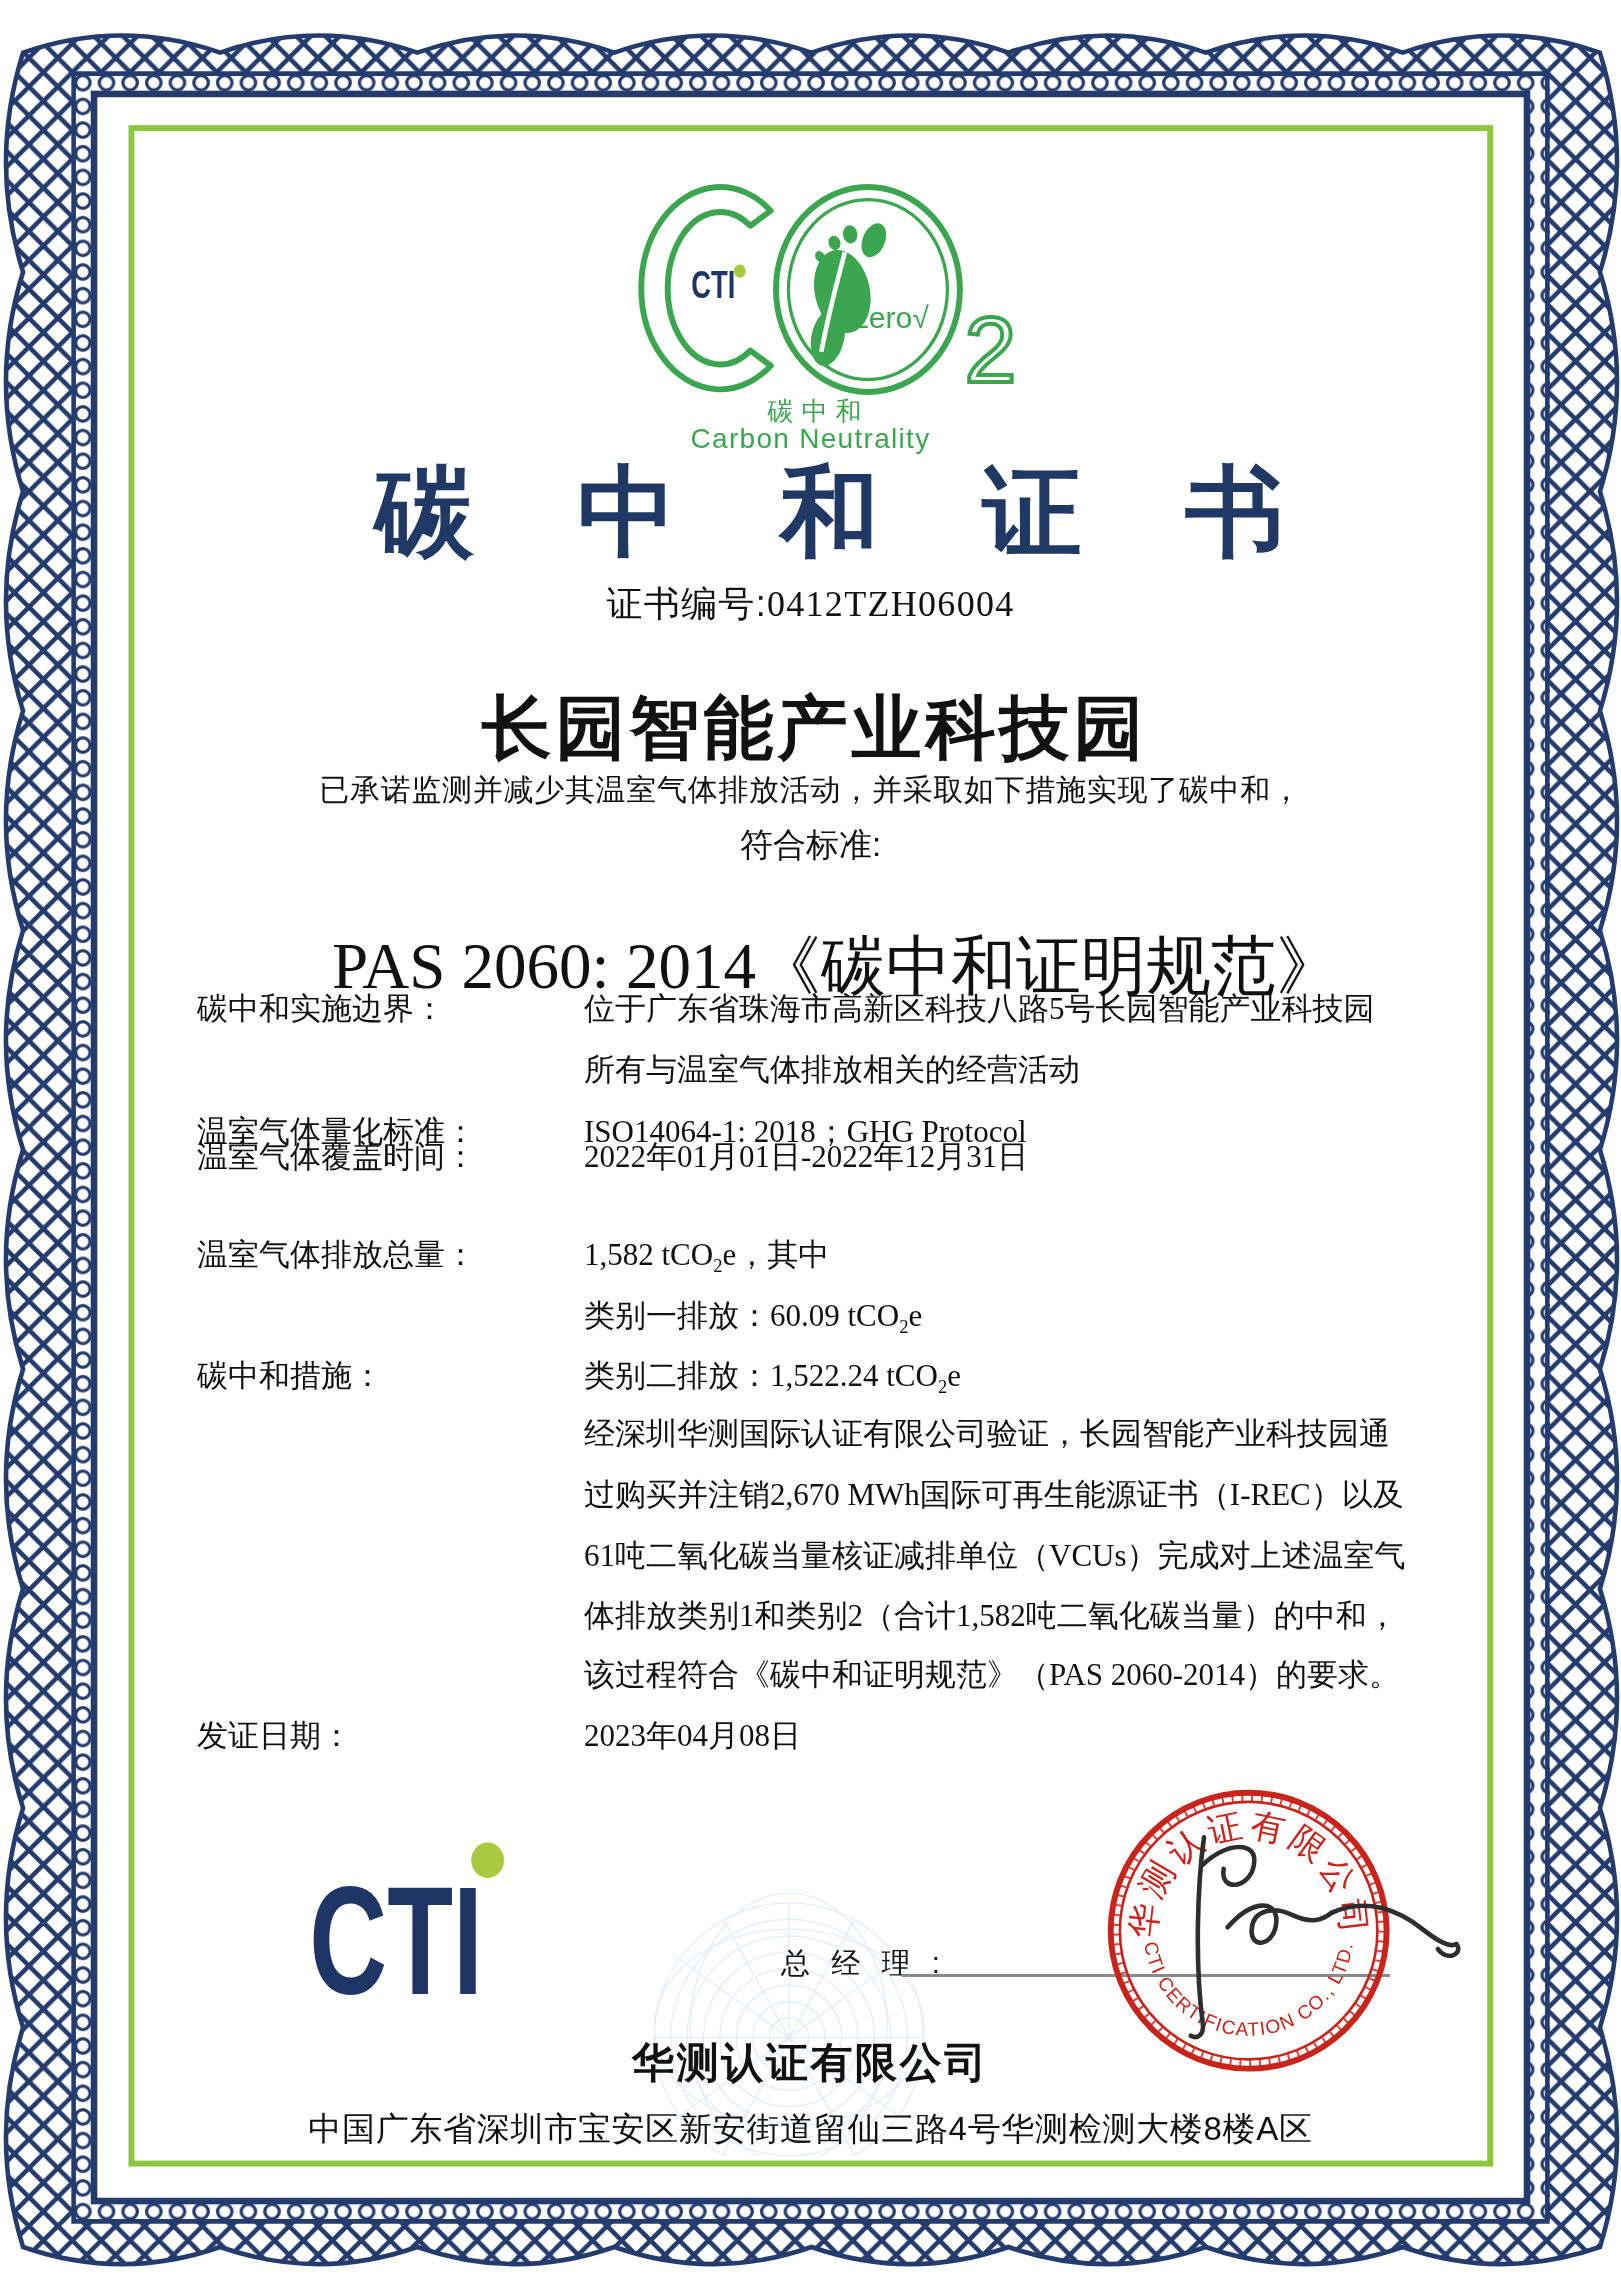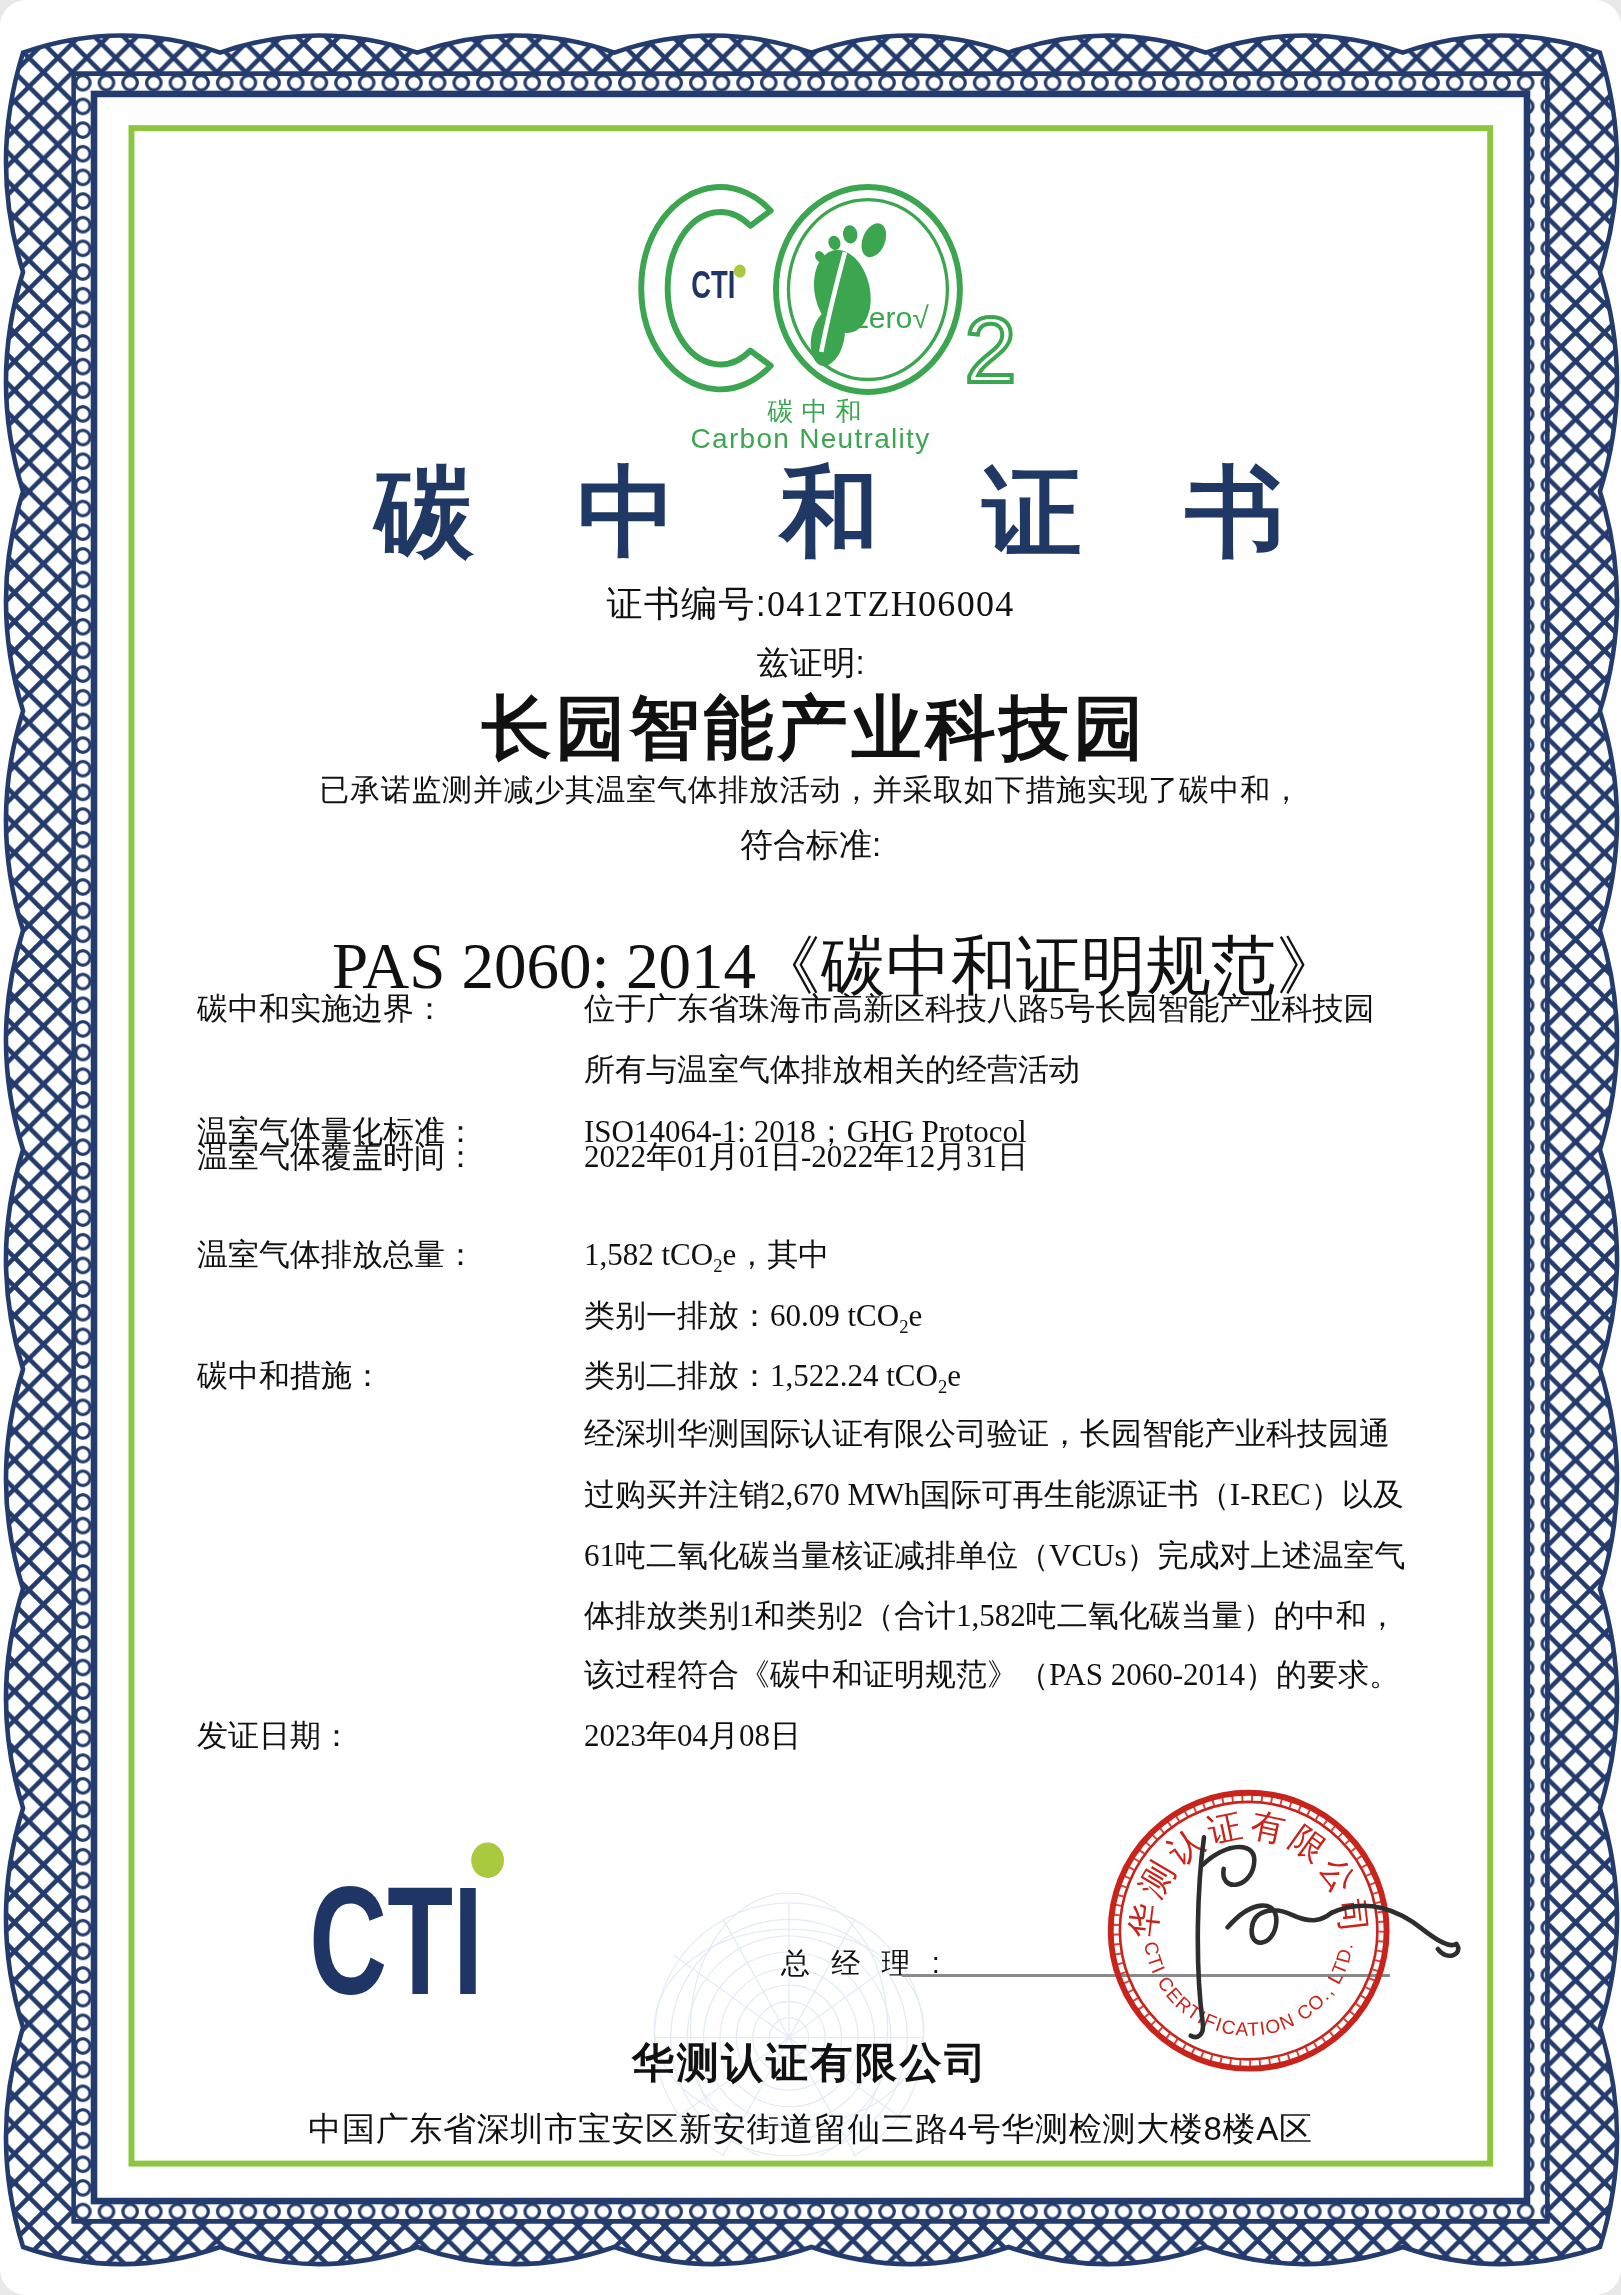--- a/index.html
+++ b/index.html
@@ -1,18 +1,18 @@
 <!DOCTYPE html>
 <html style="font-size:10.5px"><head>
 <meta charset="utf-8">
 <style>
   html,body{margin:0;padding:0;background:#e8e8e8;}
   #cert{
     position:relative;width:1621px;height:2295px;background:#ffffff;
-    overflow:hidden;font-family:"Liberation Sans",sans-serif;color:#111;border-radius:26px;
+    overflow:hidden;font-family:"Liberation Sans",sans-serif;color:#111;
   }
   svg{display:block;}
   .abs{position:absolute;}
   .ctr{position:absolute;left:0;width:1621px;text-align:center;}
   
   .title{top:460px;font-size:99px;font-weight:bold;color:#1f3864;
          letter-spacing:38px;padding-left:38px;line-height:1.05;}
   .certno{top:580px;font-size:36px;letter-spacing:1.3px;}
   .certno .num{font-family:"Liberation Serif",serif;}
   .certify{top:641px;font-size:33px;}
@@ -115,21 +115,20 @@
   </svg>
   <div class="ctr greentxt cnlabel">碳中和</div>
   <div class="ctr greentxt enlabel">Carbon Neutrality</div>
 
   <div class="ctr title">碳 中 和 证 书</div>
 
   <div class="ctr certno">
     <span>证书编号:</span><span class="num">0412TZH06004</span>
   </div>
 
-  <div class="ctr certify">兹证明:</div>
 
   <div class="ctr company">长园智能产业科技园</div>
 
   <div class="ctr stdintro">符合标准:</div>
 
   <div class="ctr statement">已承诺监测并减少其温室气体排放活动，并采取如下措施实现了碳中和，</div>
 
   <div class="ctr pasline">PAS 2060: 2014《碳中和证明规范》</div>
 
   <div class="row" style="top:988px">

